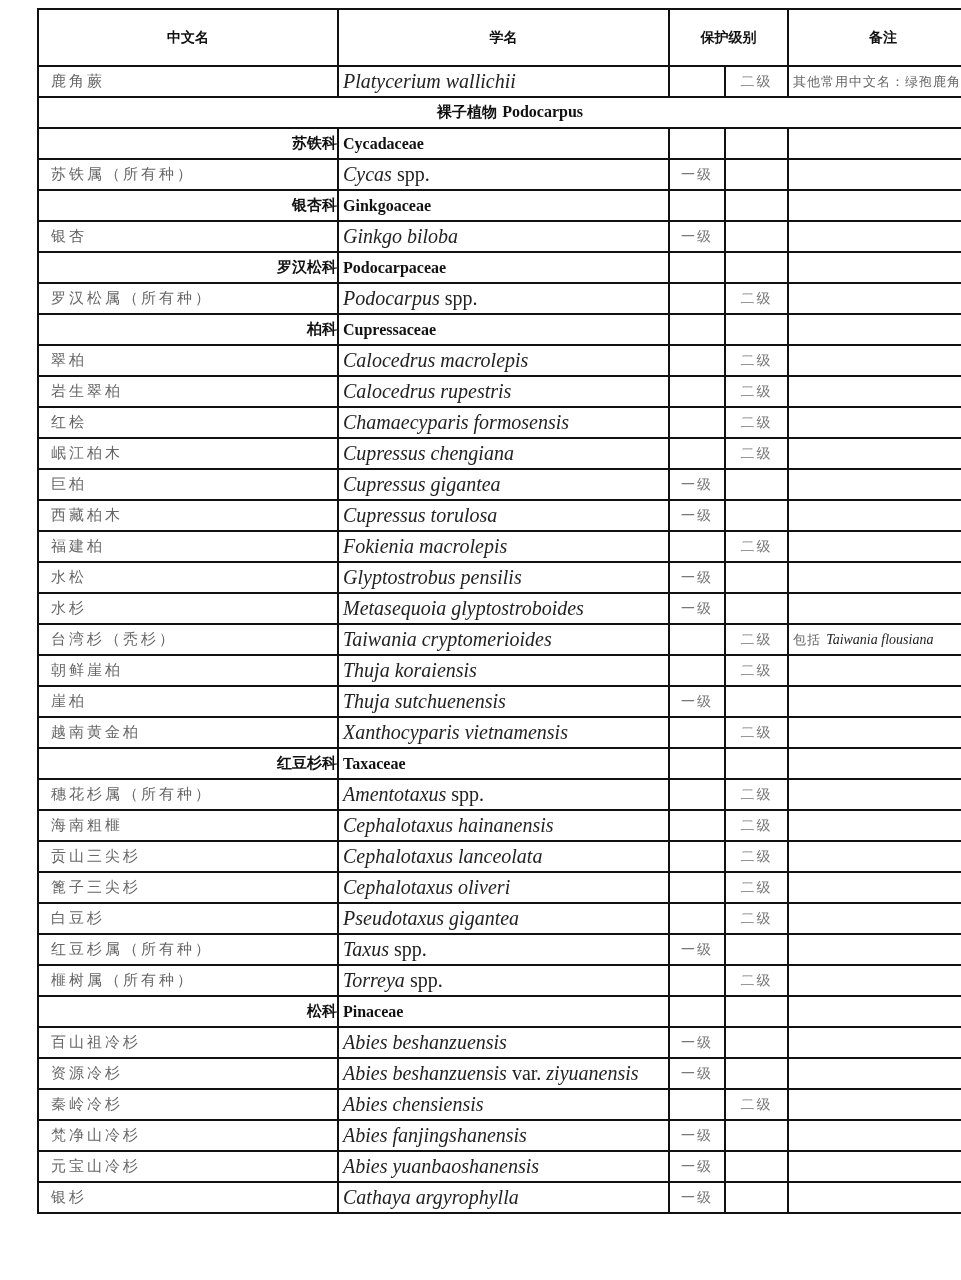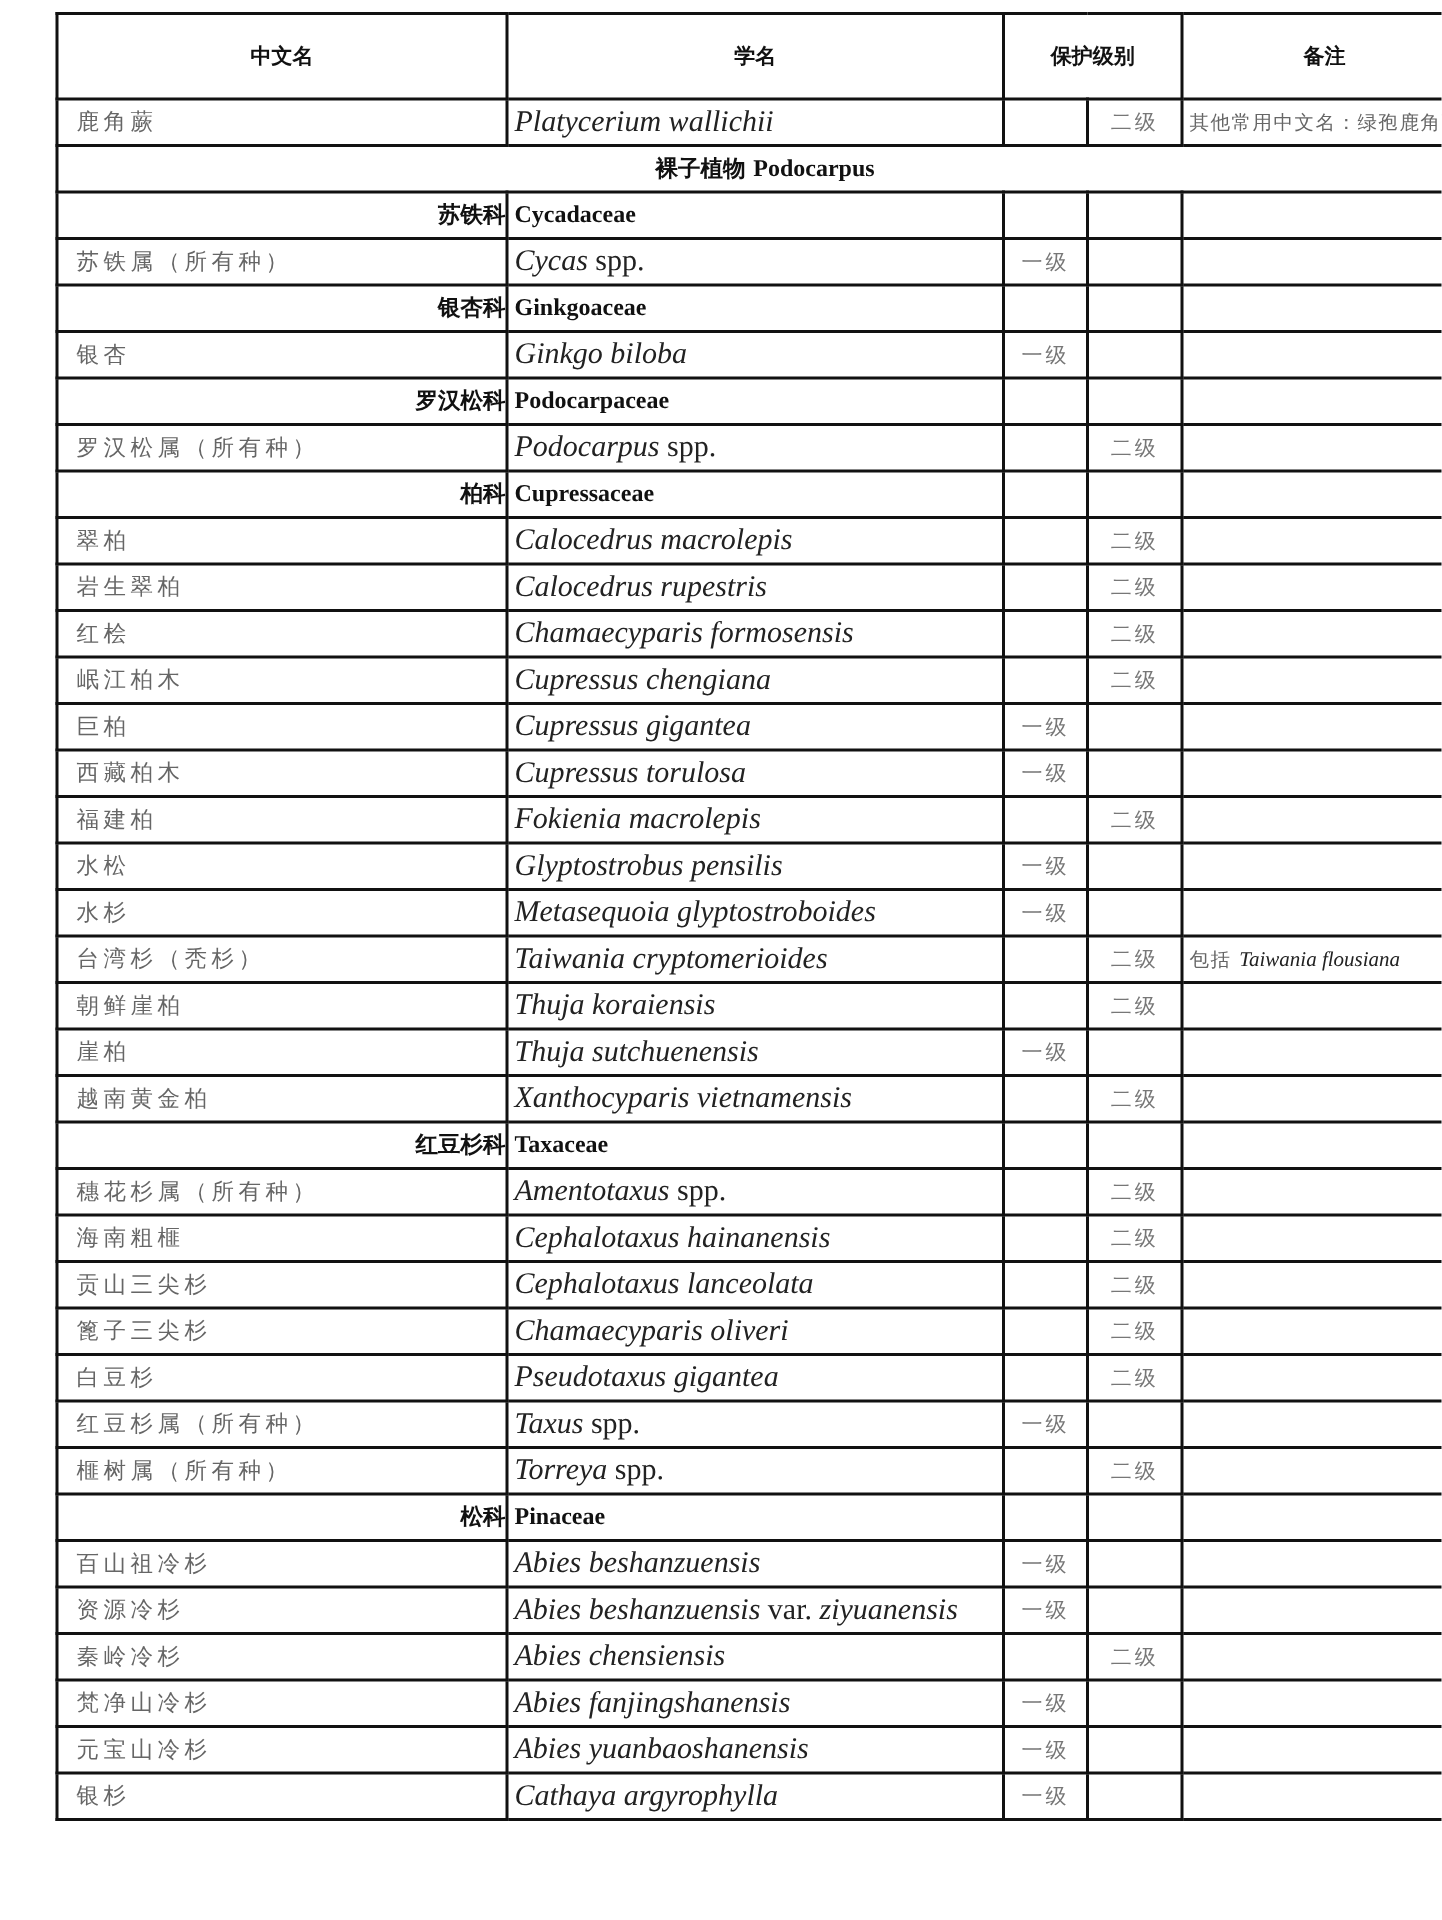--- a/index.html
+++ b/index.html
@@ -210,21 +210,21 @@
       </tr>
       <tr>
         <td class="cn">贡山三尖杉</td>
         <td class="sci"><i>Cephalotaxus lanceolata</i><span style="white-space:pre"></span></td>
         <td class="lvl"></td>
         <td class="lvl">二级</td>
         <td class="note"><span style="white-space:pre"></span><i></i></td>
       </tr>
       <tr>
         <td class="cn">篦子三尖杉</td>
-        <td class="sci"><i>Chamaecyparis oliveri</i><span style="white-space:pre"></span></td>
+        <td class="sci"><i>Cephalotaxus oliveri</i><span style="white-space:pre"></span></td>
         <td class="lvl"></td>
         <td class="lvl">二级</td>
         <td class="note"><span style="white-space:pre"></span><i></i></td>
       </tr>
       <tr>
         <td class="cn">白豆杉</td>
         <td class="sci"><i>Pseudotaxus gigantea</i><span style="white-space:pre"></span></td>
         <td class="lvl"></td>
         <td class="lvl">二级</td>
         <td class="note"><span style="white-space:pre"></span><i></i></td>

